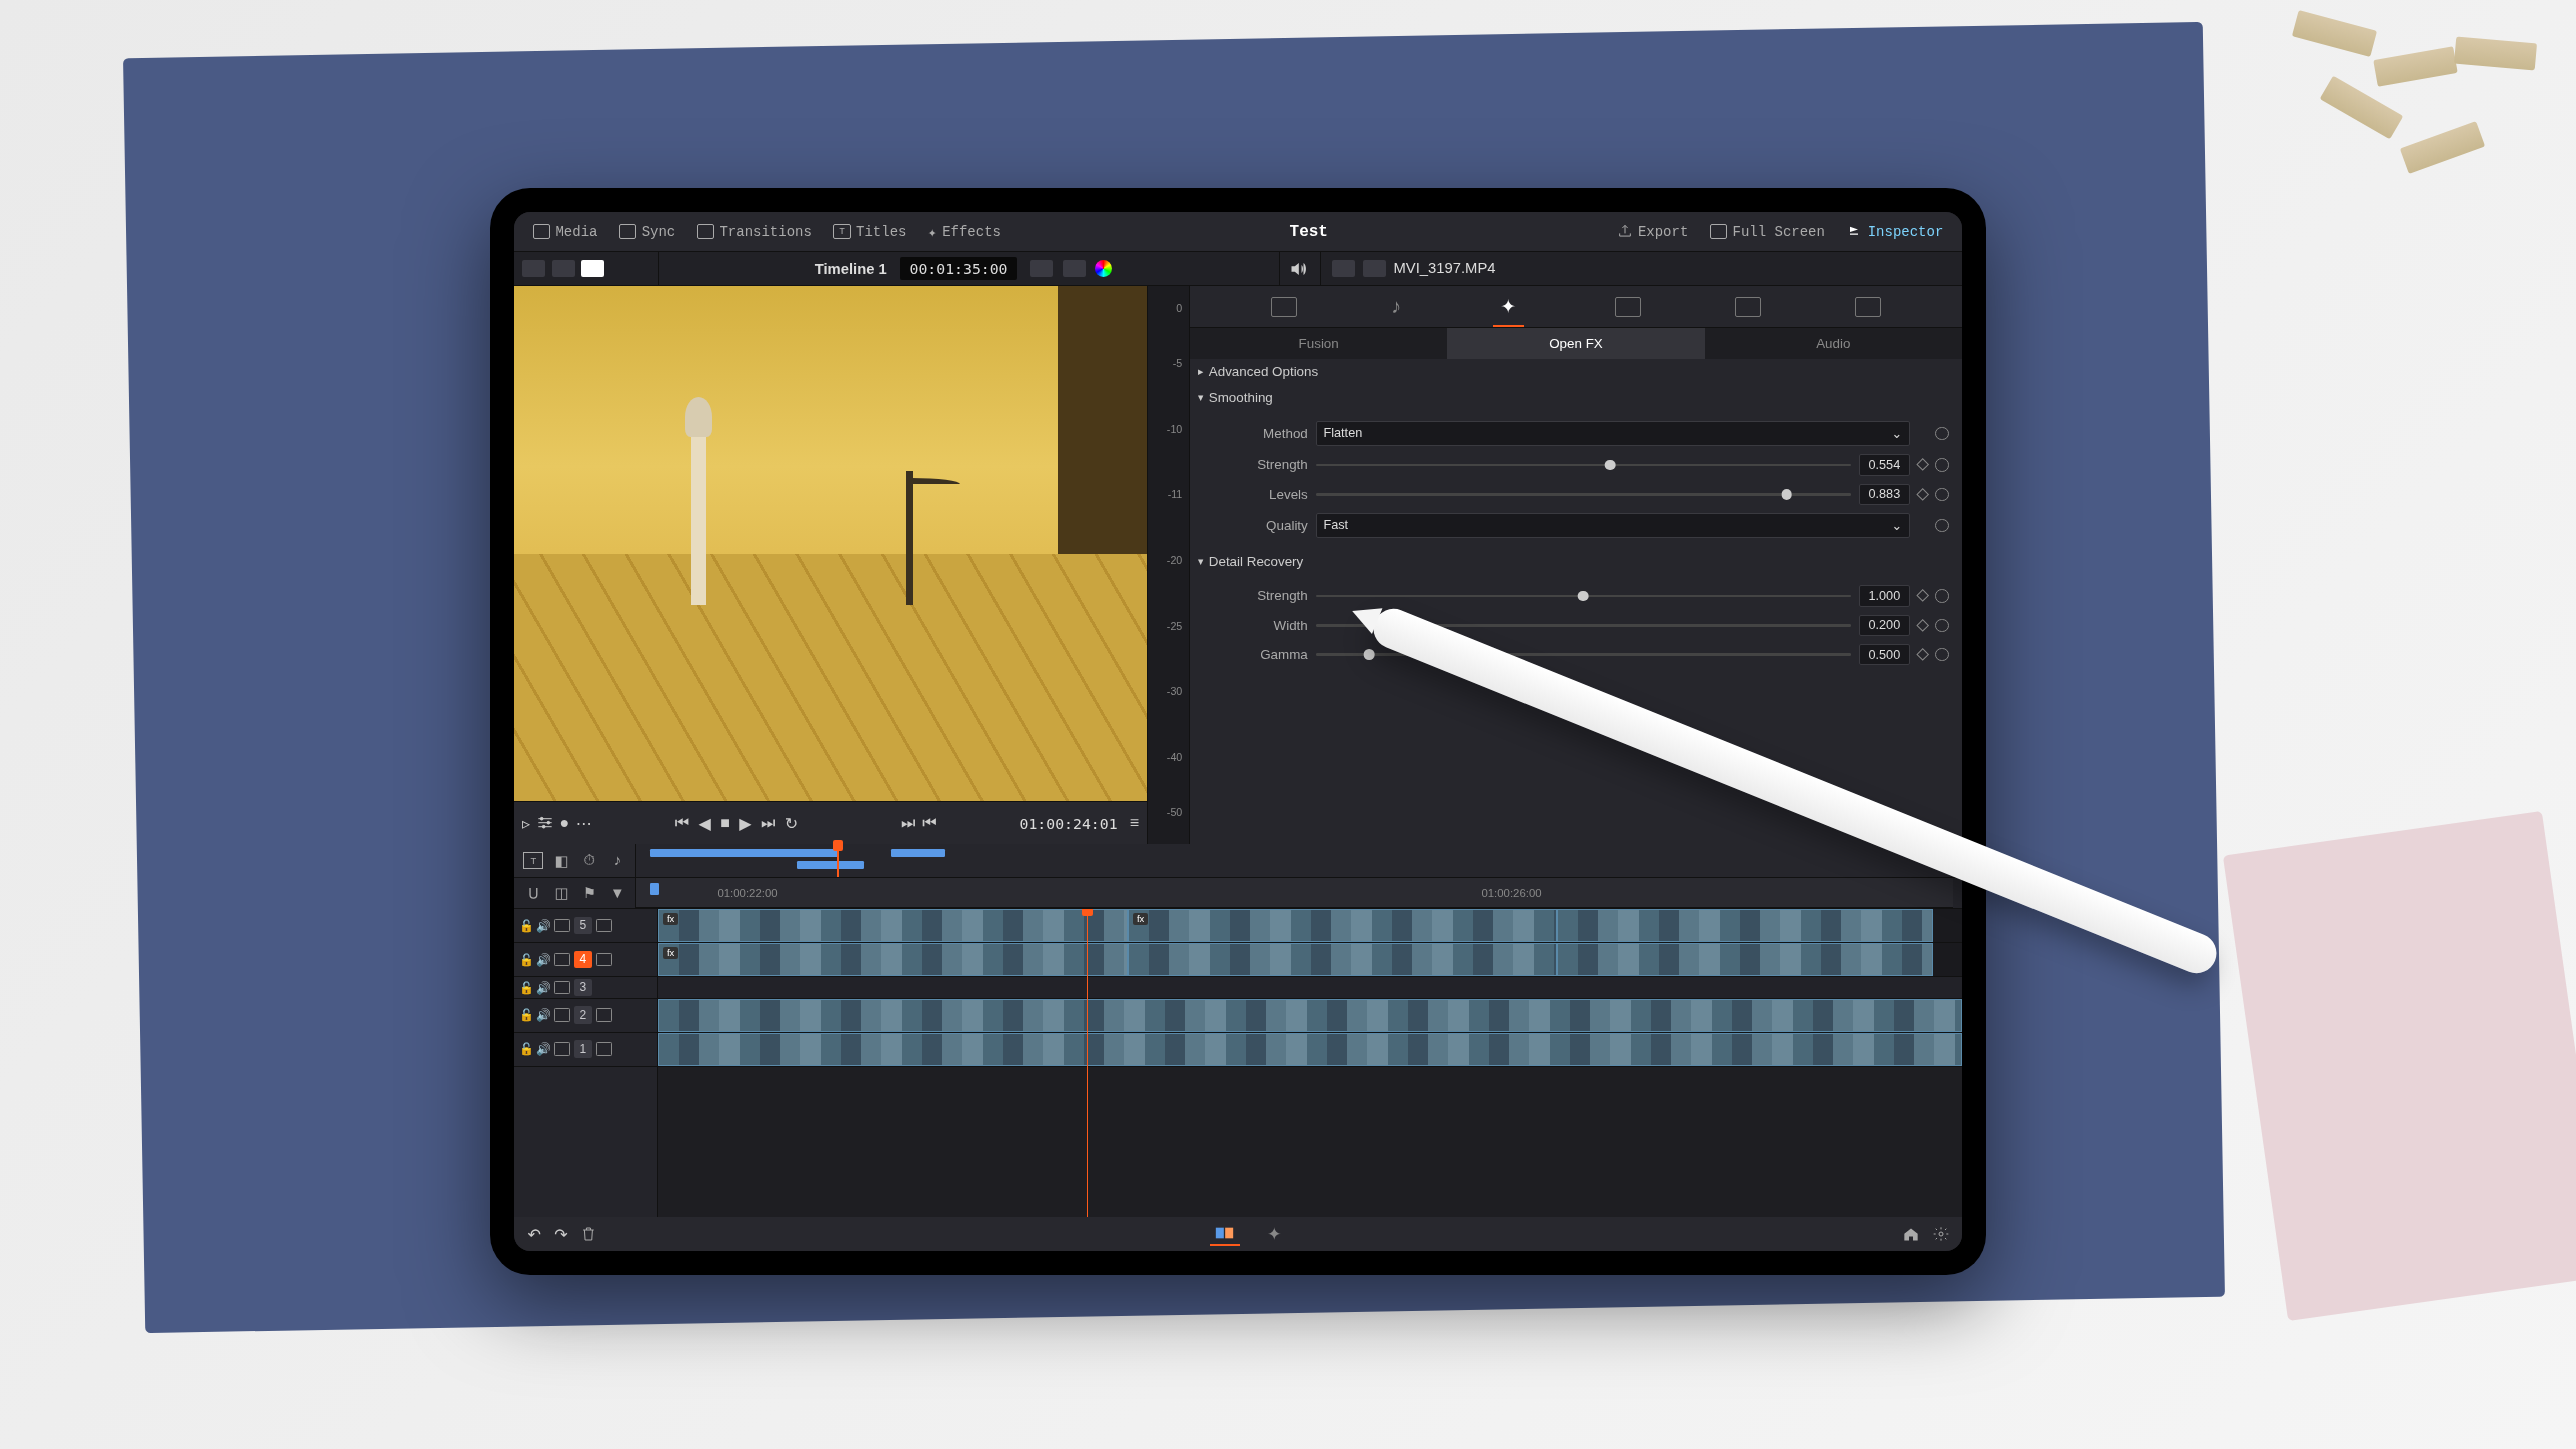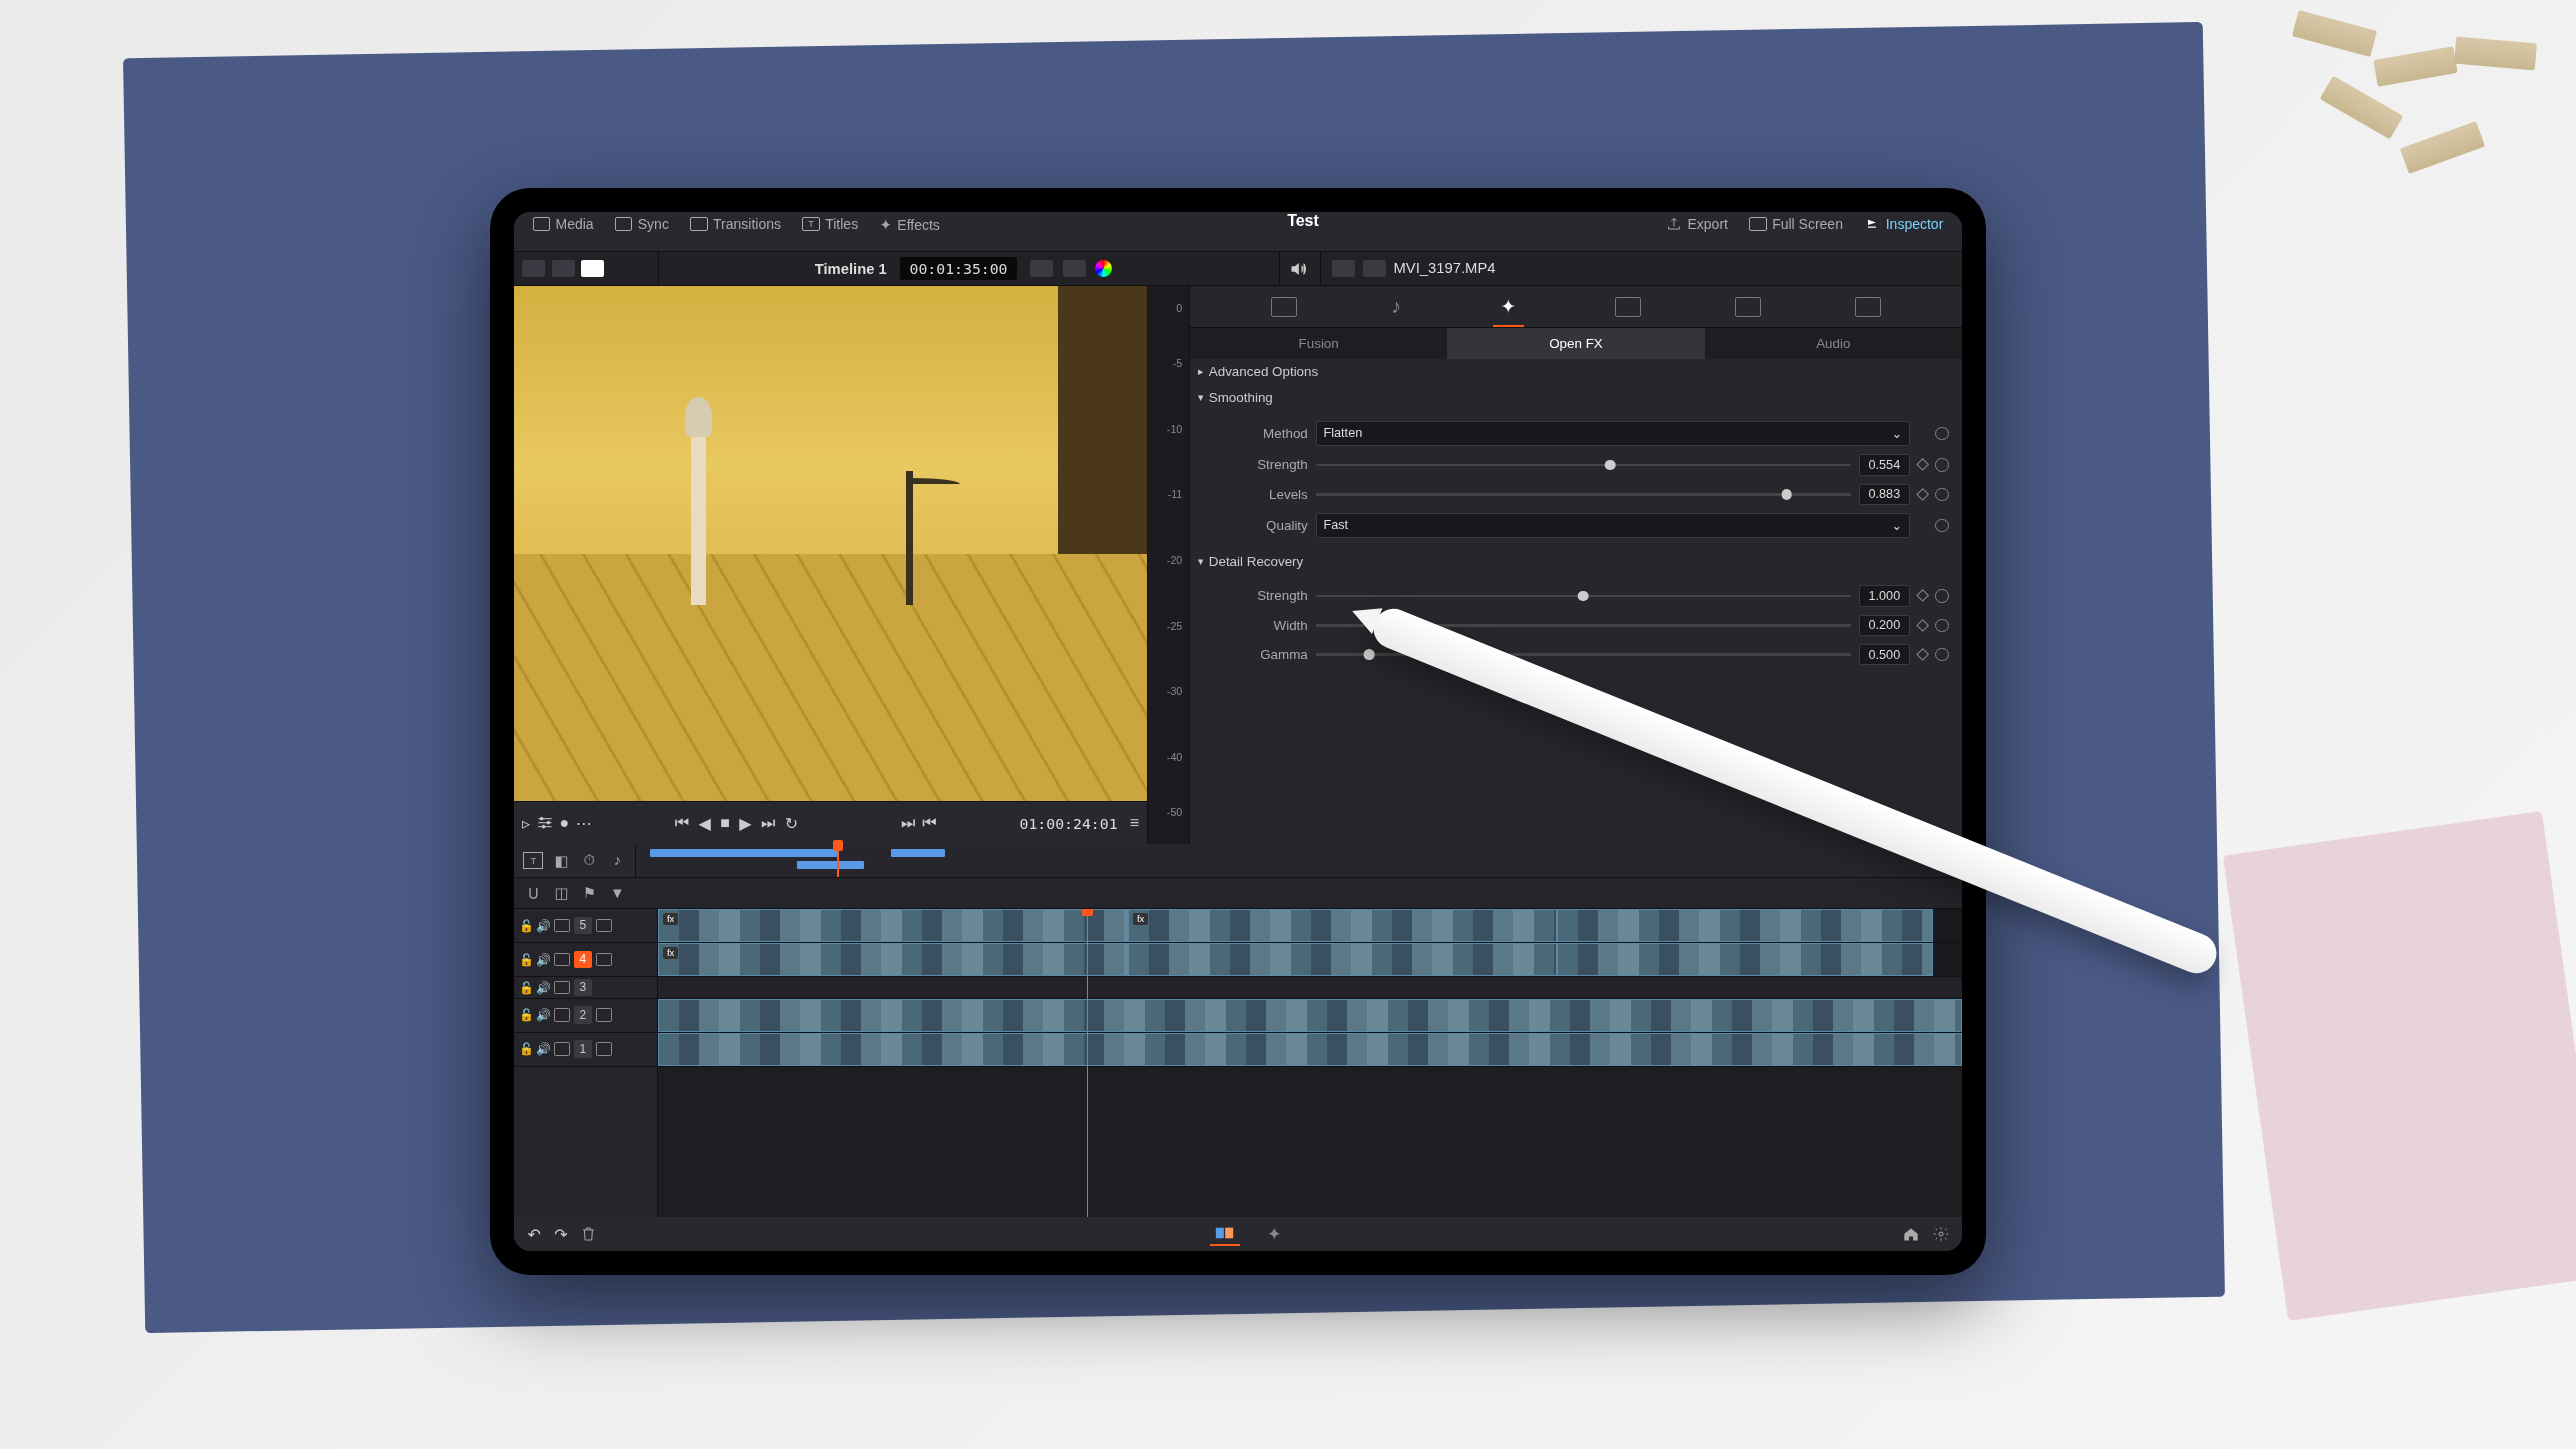--- a/index.html
+++ b/index.html
@@ -47,24 +47,25 @@
   color: #c8c8cc;
   font-size: 14.8px;
   display: flex;
   flex-direction: column;
 }
 
 .top-toolbar {
   height: 40px;
   background: #28282e;
   display: flex;
-  align-items: flex-start;
+  align-items: center;
   padding: 0 10.7px;
   gap: 5.4px;
   border-bottom: 0.7px solid #111;
+  font-family: Liberation Mono, monospace;
 }
 .tb-btn {
   display: flex;
   align-items: center;
   gap: 5.4px;
   padding: 4px 8px;
   color: #aaa;
   font-size: 14px;
   cursor: pointer;
 }
@@ -880,20 +881,27 @@
         </div>
         <div class="tl-toolbar2">
           <span class="tl-tool">
             <svg width="14.8" height="14.8" viewBox="0 0 22 22" fill="none" stroke="#aaa" stroke-width="2">
                 <path d="M6 3v10a5 5 0 0010 0V3"></path>
               </svg>
           </span>
           <span class="tl-tool">◫</span>
           <span class="tl-tool">⚑</span>
           <span class="tl-tool">▼</span>
+          <div style="flex:1;height:100%;border-left:0.7px solid #111;position:relative">
+            <div class="tl-ruler" style="height:100%">
+              <span class="ruler-tick" style="left:81px">01:00:22:00</span>
+              <span class="ruler-tick" style="left:845px">01:00:26:00</span>
+              <span style="position:absolute;left:13.4px;top:5.4px;width:9.4px;height:12px;background:#5a9ae8;border-radius:1.3px"></span>
+            </div>
+          </div>
         </div>
         <div class="tl-body">
           <div class="tl-track-headers">
             <div class="track-header">
               <span class="th-icon">🔓</span>
               <span class="th-icon">🔊</span>
               <span class="th-video"></span>
               <span class="th-num">5</span>
               <span class="th-video"></span>
             </div>

